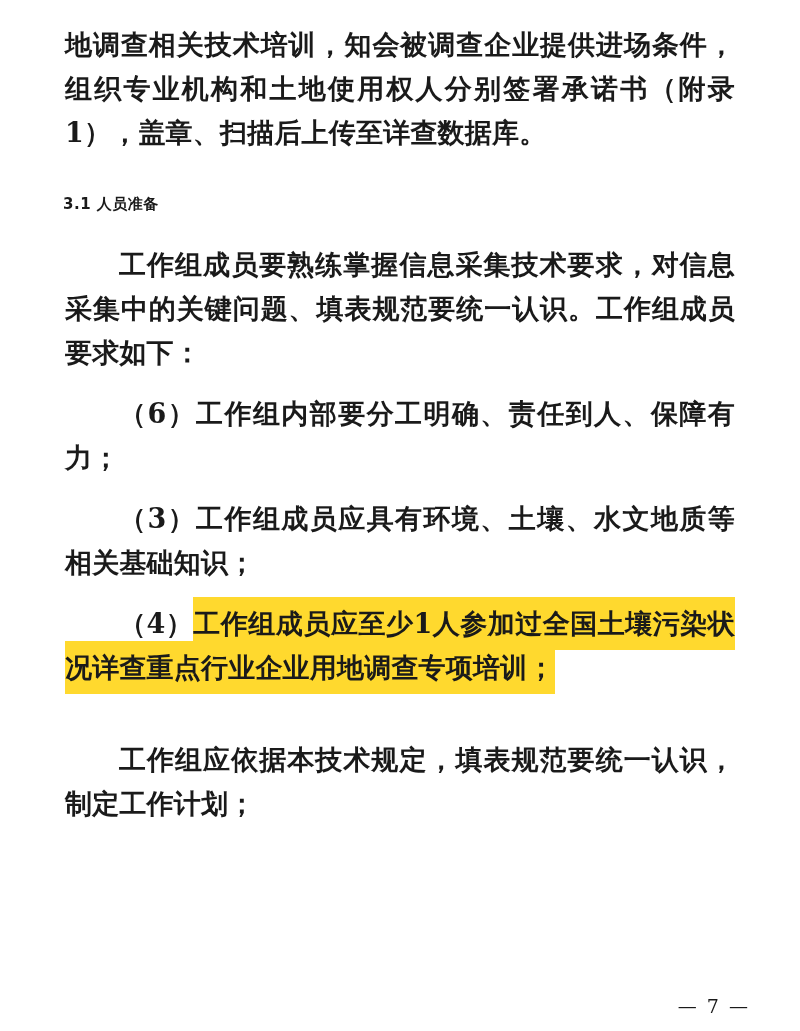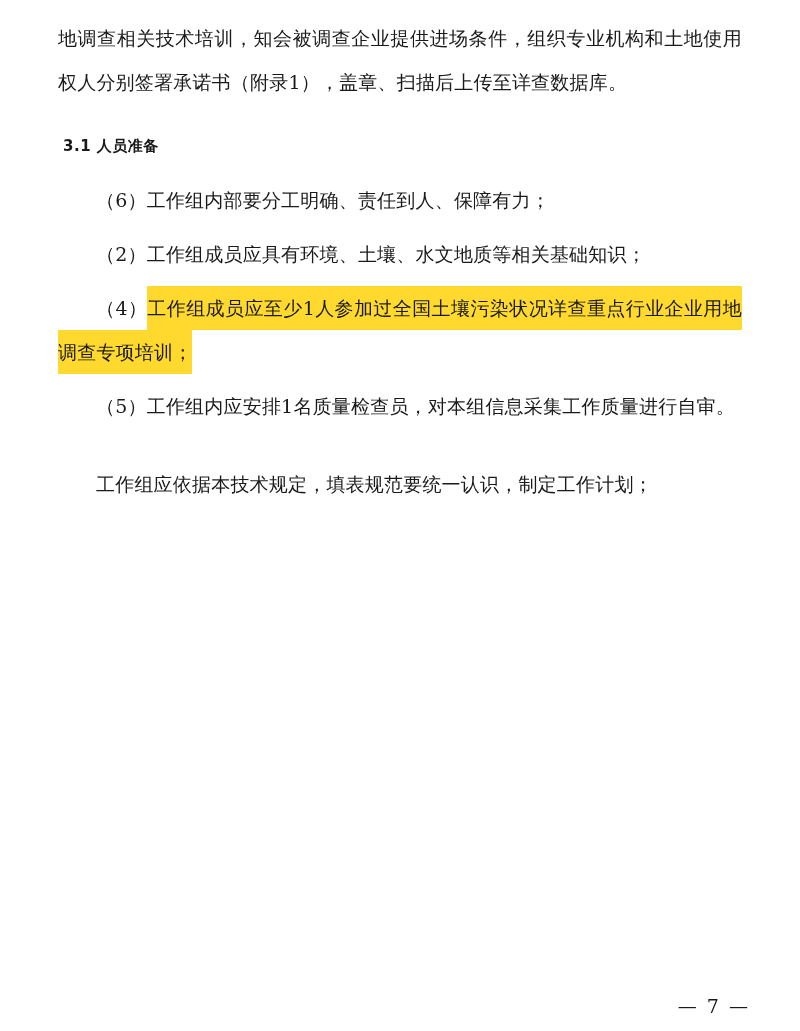--- a/index.html
+++ b/index.html
@@ -19,27 +19,28 @@
     width: 800px;
     height: 1031px;
     position: relative;
     box-sizing: border-box;
     padding: 0 48px;
   }
   .doc-body {
     padding-top: 6px;
   }
   p.para {
-    margin: 10px;
-    font-size: 19px;
+    margin: 17px;
+    font-size: 27px;
     line-height: 44px;
     letter-spacing: 0.2px;
     text-align: justify;
     text-justify: inter-character;
     word-break: break-all;
+    font-weight: bold;
   }
   p.para.indent {
     text-indent: 2em;
   }
   h2.heading {
     margin: 0;
     font-size: 15px;
     line-height: 44px;
     font-weight: bold;
     text-indent: 1em;
@@ -72,31 +73,31 @@
 <div class="page">
   <div class="doc-body">
 
     <p class="para">地调查相关技术培训，知会被调查企业提供进场条件，组织专业机构和土地使用权人分别签署承诺书（附录1），盖章、扫描后上传至详查数据库。</p>
 
     <div class="spacer-sm"></div>
 
     <h2 class="heading">3.1 人员准备</h2>
 
 
+    <p class="para indent">工作组成员要熟练掌握信息采集技术要求，对信息采集中的关键问题、填表规范要统一认识。工作组成员要求如下：</p>
 
 
     <p class="para indent">（6）工作组内部要分工明确、责任到人、保障有力；</p>
 
-    <p class="para indent">（2）工作组成员应具有环境、土壤、水文地质等相关基础知识；</p>
+    <p class="para indent">（3）工作组成员应具有环境、土壤、水文地质等相关基础知识；</p>
 
     <p class="para indent">
       <span>（4）</span><span class="hl">工作组成员应至少1人参加过全国土壤污染状况详查重点行业企业用地调查专项培训；</span>
     </p>
 
-    <p class="para indent">（5）工作组内应安排1名质量检查员，对本组信息采集工作质量进行自审。</p>
 
 
     <div class="spacer-md"></div>
 
 
     <p class="para indent">工作组应依据本技术规定，填表规范要统一认识，制定工作计划；</p>
 
   </div>
 
   <div class="footer">— 7 —</div>

